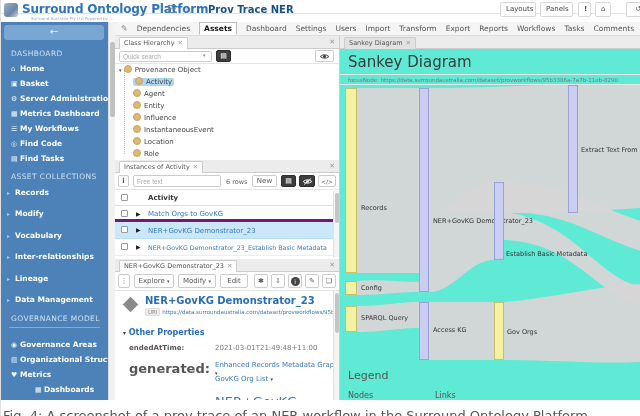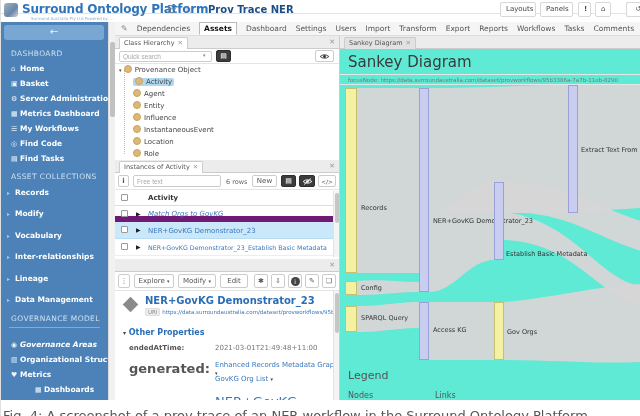--- a/index.html
+++ b/index.html
@@ -123,21 +123,21 @@
     <div class="sb-section-title" style="top:150px;">ASSET COLLECTIONS</div>
     <div class="sb-item" style="top:166px;left:6px;"><span class="sb-caret">▸</span><span>Records</span></div>
     <div class="sb-item" style="top:187px;left:6px;"><span class="sb-caret">▸</span><span>Modify</span></div>
     <div class="sb-item" style="top:209px;left:6px;"><span class="sb-caret">▸</span><span>Vocabulary</span></div>
     <div class="sb-item" style="top:230px;left:6px;"><span class="sb-caret">▸</span><span>Inter-relationships</span></div>
     <div class="sb-item" style="top:252px;left:6px;"><span class="sb-caret">▸</span><span>Lineage</span></div>
     <div class="sb-item" style="top:273px;left:6px;"><span class="sb-caret">▸</span><span>Data Management</span></div>
 
     <div class="sb-section-title" style="top:292px;">GOVERNANCE MODEL</div>
     <div class="sb-divider" style="top:305px;"></div>
-    <div class="sb-item" style="top:318px;font-style:italic;"><span class="sb-icon">◉</span><span>Governance Areas</span></div>
+    <div class="sb-item" style="top:318px;"><span class="sb-icon">◉</span><span>Governance Areas</span></div>
     <div class="sb-item" style="top:333px;"><span class="sb-icon">▥</span><span>Organizational Structure</span></div>
     <div class="sb-item" style="top:348px;"><span class="sb-icon">♥</span><span>Metrics</span></div>
     <div class="sb-item" style="top:363px;margin-left:24px;"><span class="sb-icon">▦</span><span>Dashboards</span></div>
   </div>
 
   <div id="page-scrollbar">
     <div id="page-scroll-thumb"></div>
   </div>
 
   <div id="menubar">
@@ -196,40 +196,41 @@
             <path d="M1 4 Q6 0 11 4 Q6 8 1 4 Z" fill="none" stroke="#fff" stroke-width="1"></path>
             <circle cx="6" cy="4" r="1.5" fill="#fff"></circle>
             <line x1="2" y1="7.5" x2="10" y2="0.5" stroke="#fff" stroke-width="1"></line>
           </svg></span>
       <span class="btn" style="position:absolute;left:203px;top:2px;width:18px;height:12px;line-height:11px;font-size:6px;">&lt;/&gt;</span>
     </div>
     <div style="position:absolute;left:0;top:155px;width:225px;height:15px;border-bottom:1px solid #ddd;">
       <span class="checkbox" style="position:absolute;left:6px;top:3px;"></span>
       <span class="tbl-header" style="left:33px;top:3px;">Activity</span>
     </div>
-    <div style="position:absolute;left:0;top:170px;width:218px;height:16px;border-bottom:6px solid #701a75;font-style:italic;">
+    <div style="position:absolute;left:0;top:170px;width:218px;height:16px;border-bottom:3px solid #701a75;">
       <span class="checkbox" style="position:absolute;left:6px;top:4px;"></span>
       <span class="row-arrow" style="position:absolute;left:21px;top:4px;">▶</span>
       <span class="tbl-row-text" style="position:absolute;left:33px;top:4px;">Match Orgs to GovKG</span>
     </div>
     <div style="position:absolute;left:0;top:186px;width:218px;height:17px;background:#cbe7fa;border-bottom:1px solid #b8dcf2;">
       <span class="checkbox" style="position:absolute;left:6px;top:4px;"></span>
       <span class="row-arrow" style="position:absolute;left:21px;top:4px;">▶</span>
       <span class="tbl-row-text" style="position:absolute;left:33px;top:5px;">NER+GovKG Demonstrator_23</span>
     </div>
     <div style="position:absolute;left:0;top:203px;width:218px;height:17px;border-bottom:1px solid #eee;">
       <span class="checkbox" style="position:absolute;left:6px;top:4px;"></span>
       <span class="row-arrow" style="position:absolute;left:21px;top:4px;">▶</span>
       <span class="tbl-row-text" style="position:absolute;left:33px;top:5px;font-size:6.3px;">NER+GovKG Demonstrator_23_Establish Basic Metadata</span>
     </div>
     <div class="mini-scroll" style="left:218px;top:155px;height:66px;">
         <div class="mini-thumb" style="top:2px;height:30px;"></div>
       </div>
 
     <div class="tabbar" style="top:223px;">
+      <div class="tab"><span>NER+GovKG Demonstrator_23</span><span class="tab-close">✕</span></div>
       <span class="bar-close">✕</span>
     </div>
     <div style="position:absolute;left:0;top:236px;width:225px;height:19px;border-bottom:1px solid #e5e5e5;">
       <span class="btn" style="position:absolute;left:3px;top:2px;width:12px;height:14px;line-height:13px;"><span>⋮</span></span>
       <span class="btn" style="position:absolute;left:19px;top:2px;width:40px;height:14px;line-height:13px;"><span>Explore</span> <span style="font-size:5px;">▾</span></span>
       <span class="btn" style="position:absolute;left:63px;top:2px;width:38px;height:14px;line-height:13px;"><span>Modify</span> <span style="font-size:5px;">▾</span></span>
       <span class="btn" style="position:absolute;left:105px;top:2px;width:28px;height:14px;line-height:13px;">Edit</span>
       <span class="btn" style="position:absolute;left:139px;top:2px;width:14px;height:14px;line-height:13px;"><span>✱</span></span>
       <span class="btn" style="position:absolute;left:156px;top:2px;width:14px;height:14px;line-height:13px;"><span>⇩</span></span>
       <span class="btn" style="position:absolute;left:173px;top:2px;width:14px;height:14px;line-height:12px;"><span class="info-circle">i</span></span>

